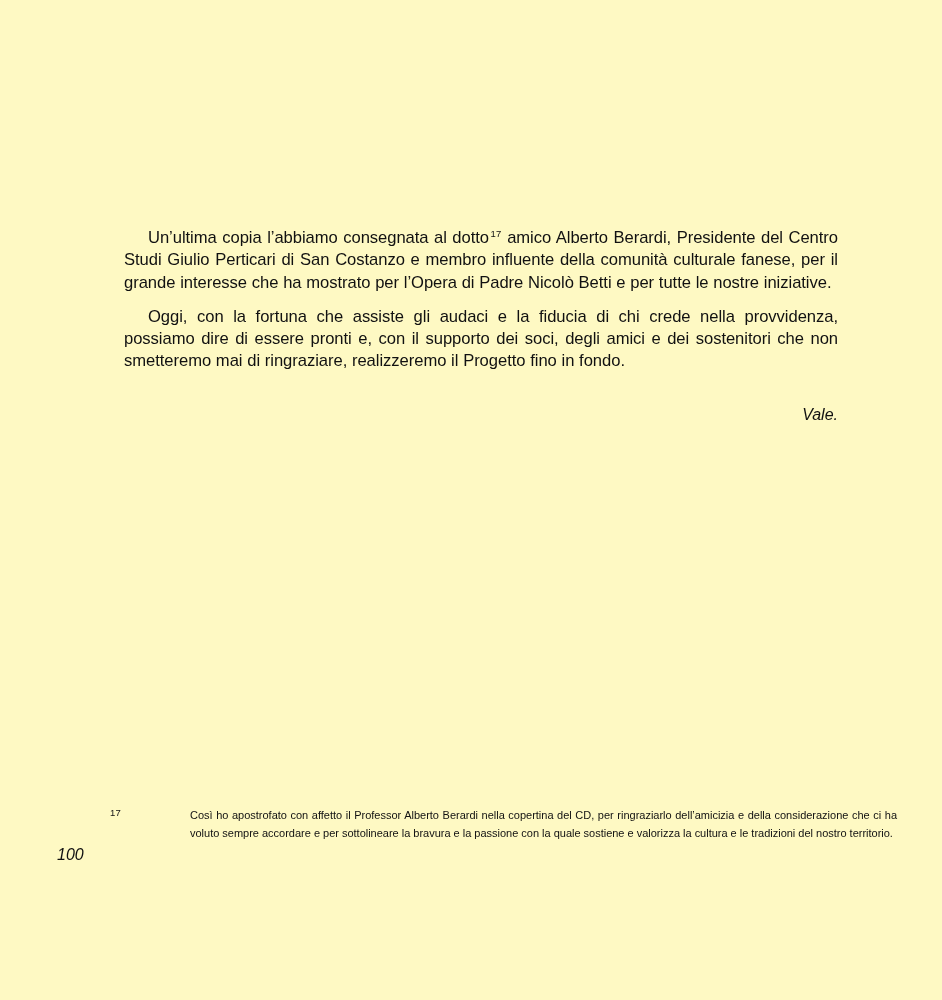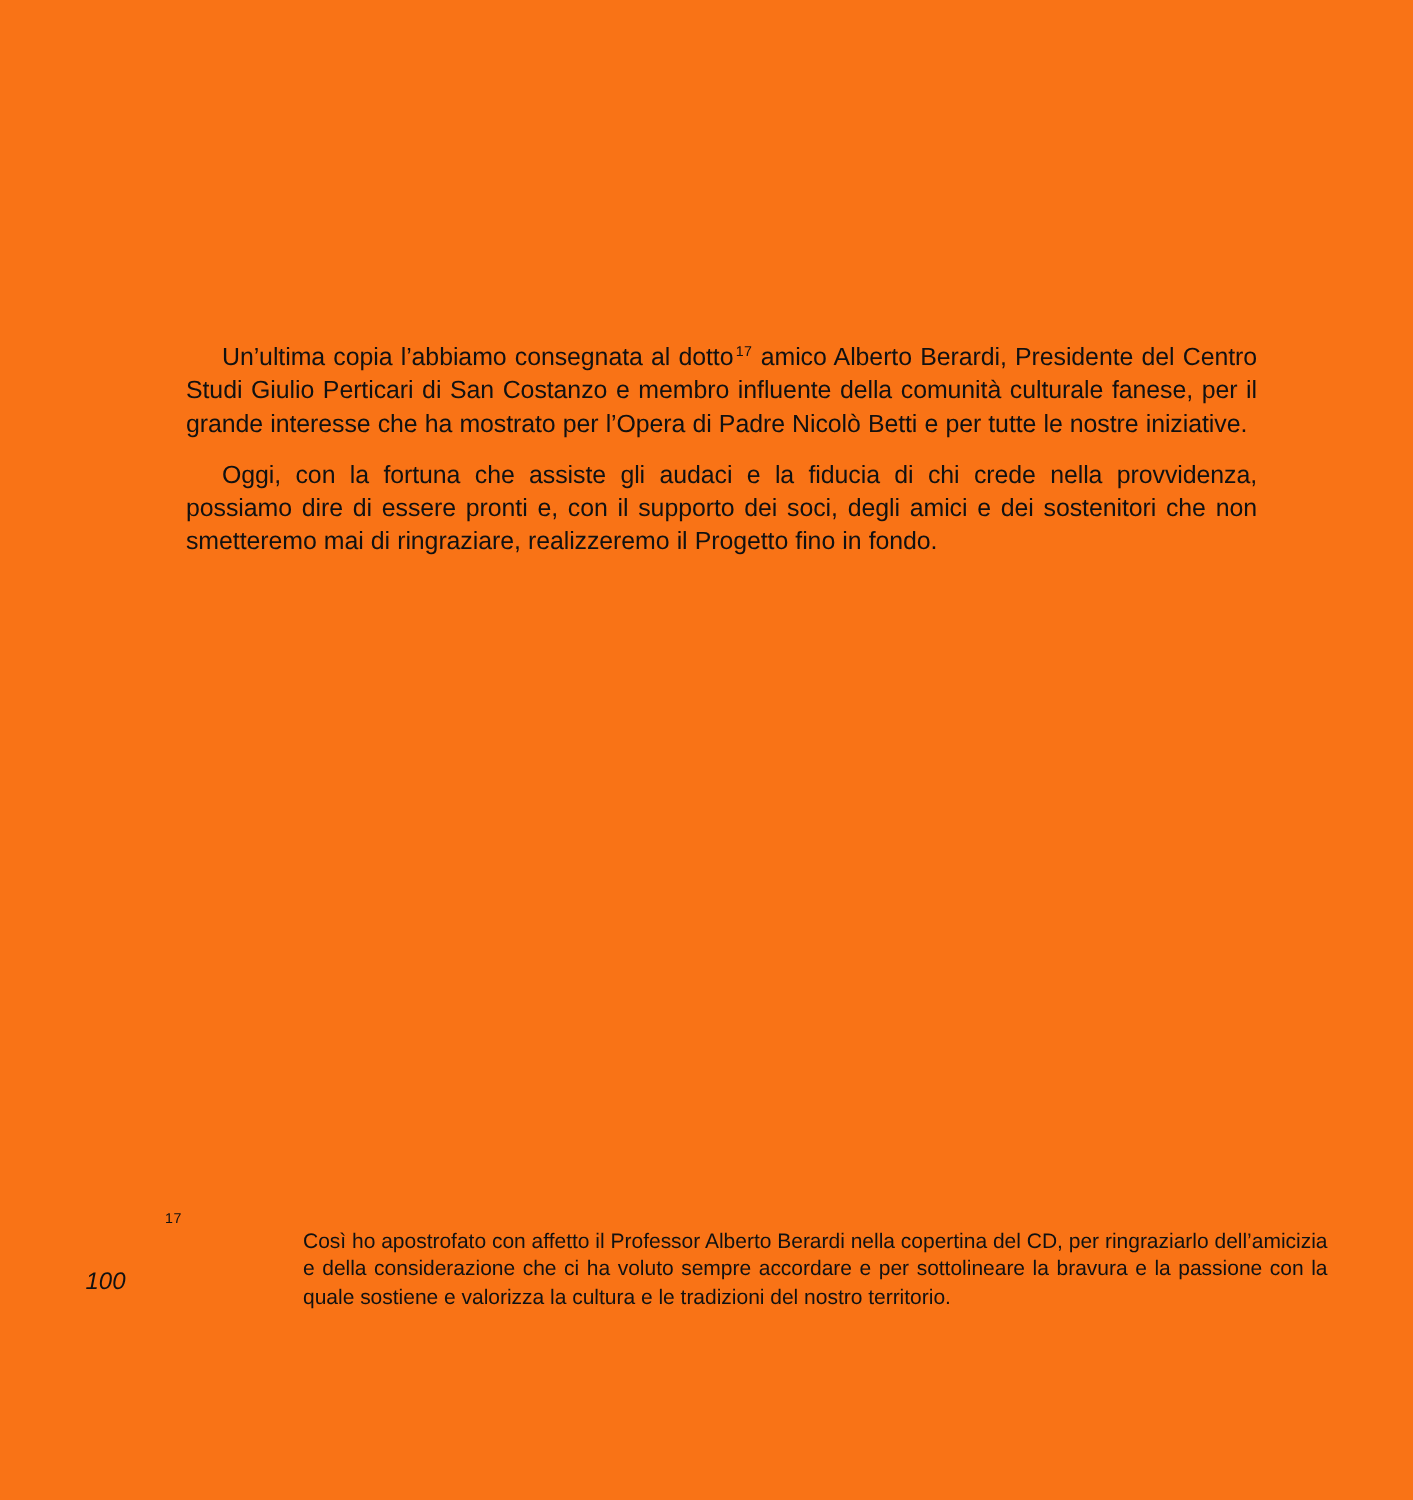--- a/index.html
+++ b/index.html
@@ -16,21 +16,21 @@
     position: relative;
     overflow: hidden;
     -webkit-font-smoothing: antialiased;
   }
 
   .page {
     position: absolute;
     inset: 0;
     width: 942px;
     height: 1000px;
-    background: #f97316;
+    background: #fef9c3;
   }
 
   
   .body-block {
     position: absolute;
     left: 124px;
     top: 227px;
     width: 714px;
   }
 
@@ -91,25 +91,25 @@
     left: 0;
     top: 1px;
     width: 24px;
     font-size: 9.5px;
     line-height: 12px;
     letter-spacing: 0.3px;
     color: #111111;
   }
 
   .footnote-text {
-    margin: 12px;
+    margin: 0;
     padding-left: 80px;
     text-align: justify;
     text-justify: inter-word;
-    font-size: 14px;
+    font-size: 11px;
     line-height: 18.4px;
     letter-spacing: -0.01px;
     color: #111111;
     text-indent: 0;
   }
 
   
   .page-number {
     position: absolute;
     left: 57px;
@@ -126,20 +126,21 @@
 <div class="page">
 
   <div class="body-block">
 
     <p class="para"><span>Un’ultima copia l’abbiamo consegnata al dotto</span><sup>17</sup><span> amico Alberto Berardi, Presidente del Centro Studi Giulio Perticari di San Costanzo e membro influente della comunità culturale fanese, per il grande interesse che ha mostrato per l’Opera di Padre Nicolò Betti e per tutte le nostre iniziative.</span></p>
 
     <p class="para"><span>Oggi, con la fortuna che assiste gli audaci e la fiducia di chi crede nella provvidenza, possiamo dire di essere pronti e, con il supporto dei soci, degli amici e dei sostenitori che non smetteremo mai di ringraziare, realizzeremo il Progetto fino in fondo.</span></p>
 
   </div>
 
+  <div class="signature">Vale.</div>
 
   <div class="footnote-area">
     <div class="footnote">
       <span class="footnote-marker">17</span>
       <p class="footnote-text">Così ho apostrofato con affetto il Professor Alberto Berardi nella copertina del CD, per ringraziarlo dell’amicizia e della considerazione che ci ha voluto sempre accordare e per sottolineare la bravura e la passione con la quale sostiene e valorizza la cultura e le tradizioni del nostro territorio.</p>
     </div>
   </div>
 
   <div class="page-number">100</div>
 

